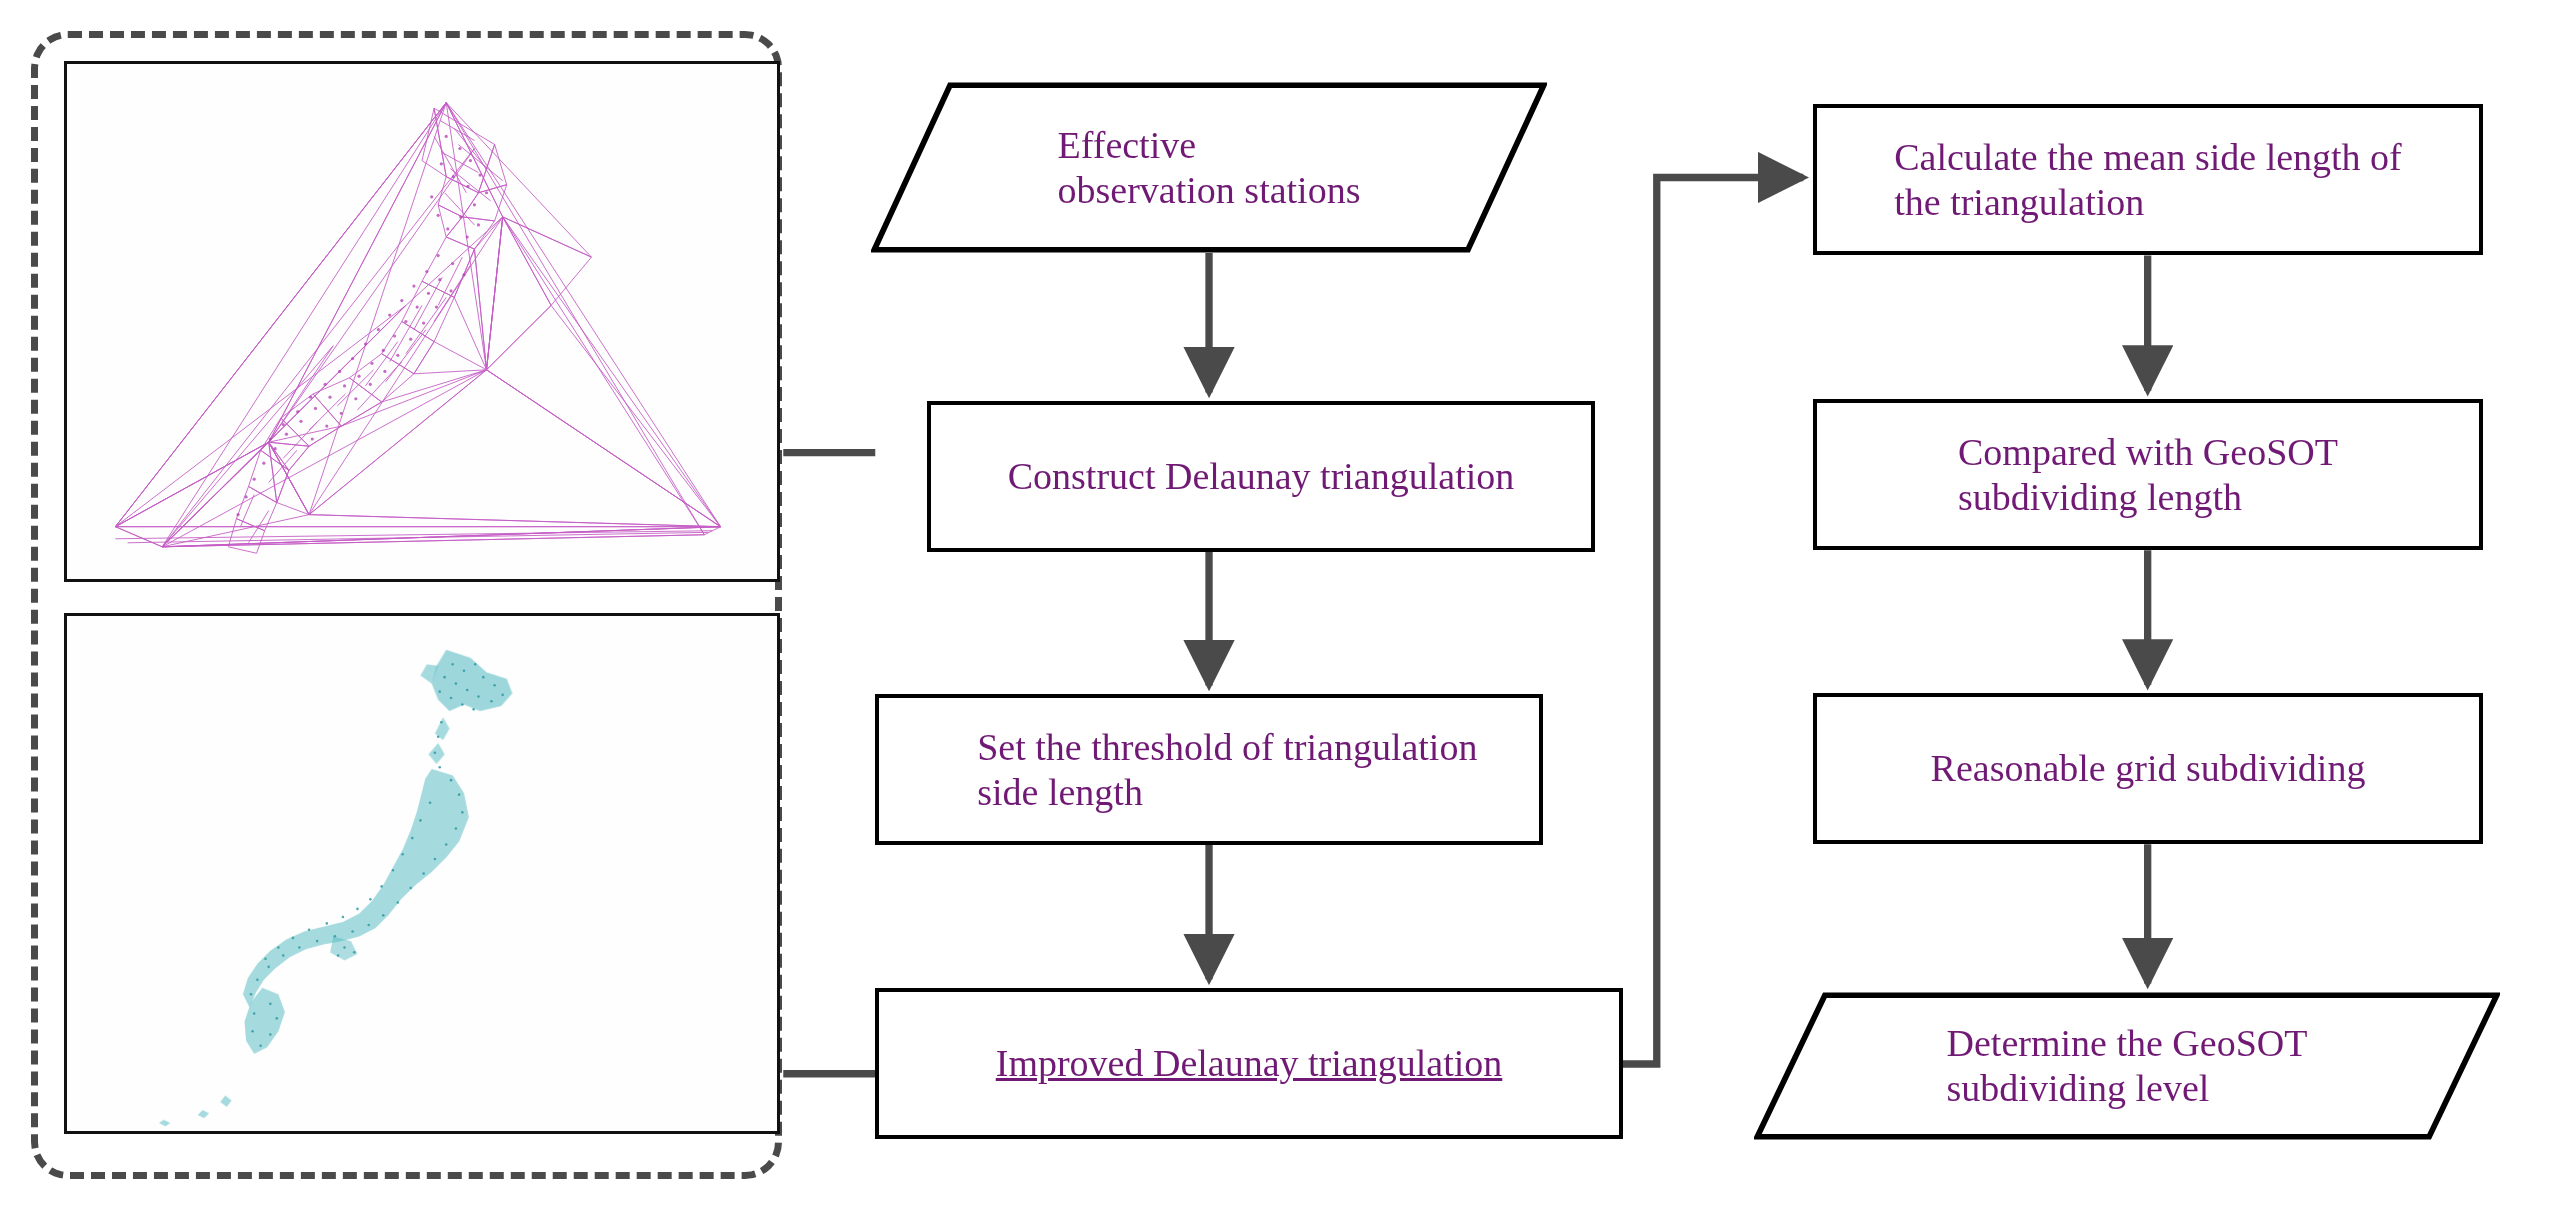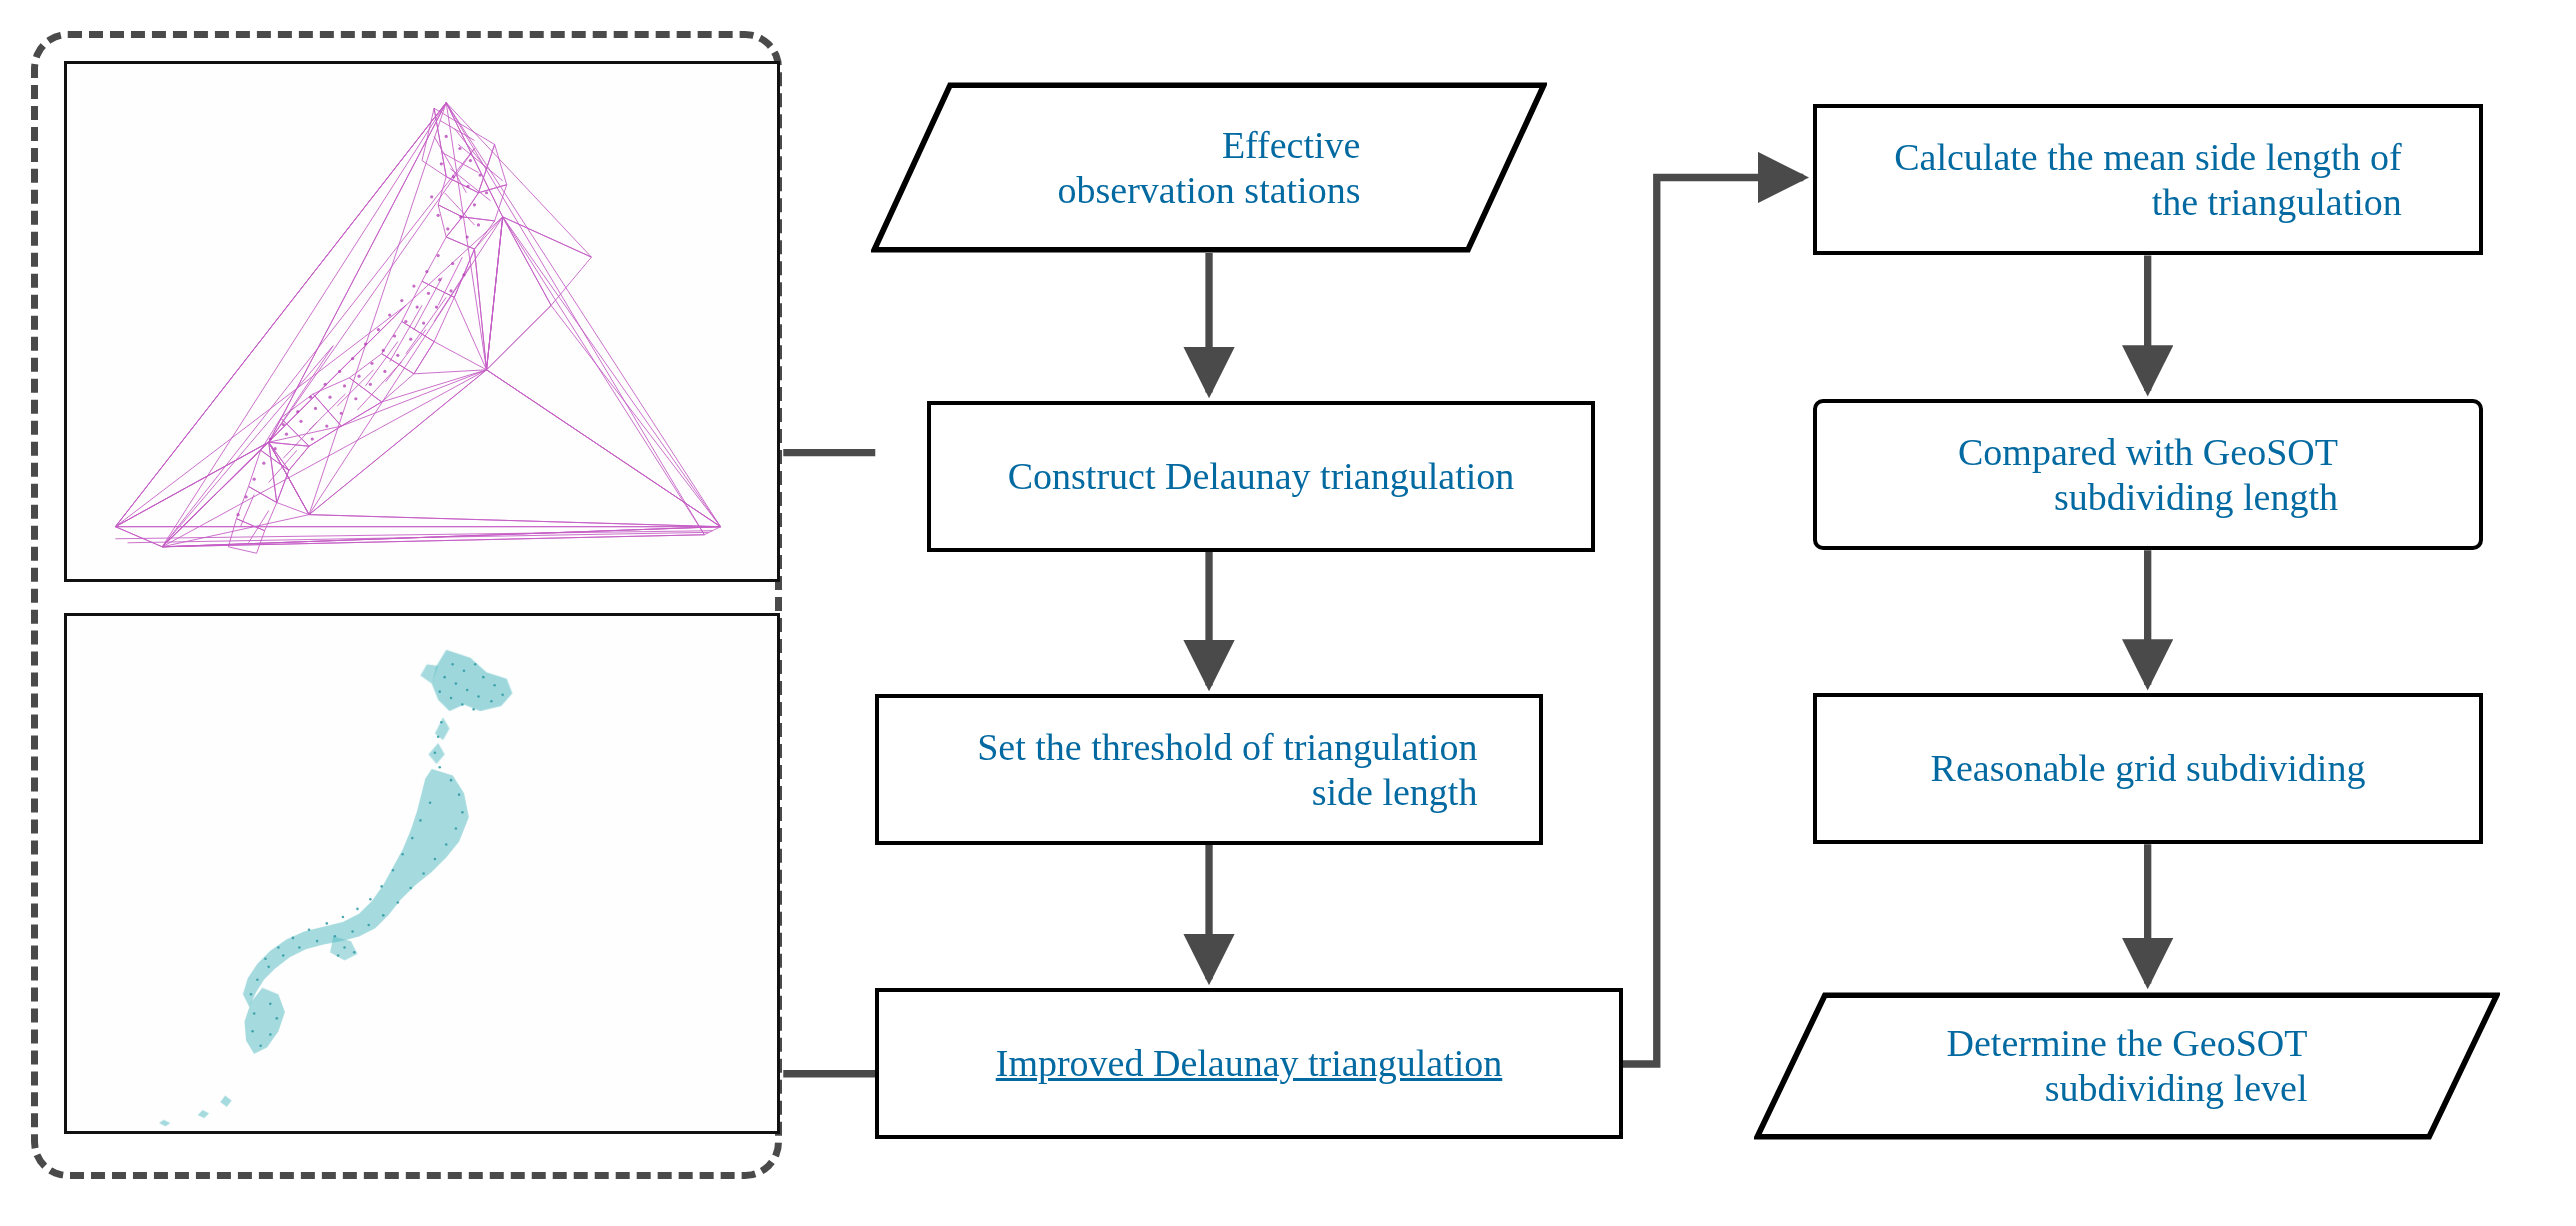--- a/index.html
+++ b/index.html
@@ -41,22 +41,22 @@
   #img-stations      { left: 64px;  top: 613px;  width: 716px; height: 521px; }
   .img-frame svg { display: block; width: 100%; height: 100%; }
 
   
   .node {
     position: absolute;
     box-sizing: border-box;
     display: flex;
     align-items: center;
     justify-content: center;
-    text-align: right;
-    color: #0369a1;
+    text-align: left;
+    color: #701a75;
     font-size: 38px;
     line-height: 1.18;
     padding: 3.3px 11.4px;
   }
   .node.rect {
     border: 4.9px solid #000000;
     background: #ffffff;
   }
   .node .label { display: block; }
 
@@ -73,21 +73,21 @@
   .para-outline svg { width: 100%; height: 100%; display: block; }
 
   
   #node-effective        { left: 871px; top: 82px;  width: 676px; height: 171px; }
   #node-construct        { left: 927px; top: 401px;  width: 668px; height: 151px; }
   #node-threshold        { left: 875px; top: 694px;  width: 668px; height: 151px; padding-left: 48px; }
   #node-improved         { left: 875px; top: 988px; width: 748px; height: 151px; text-decoration: underline; }
 
   
   #node-calculate        { left: 1813px; top: 104px;  width: 670px; height: 151px; }
-  #node-compared         { left: 1813px; top: 399px;  width: 670px; height: 151px; border-radius: 10px; }
+  #node-compared         { left: 1813px; top: 399px;  width: 670px; height: 151px; }
   #node-reasonable       { left: 1813px; top: 693px;  width: 670px; height: 151px; }
   #node-determine        { left: 1754px; top: 992px; width: 746px; height: 148px; }
 
   
   #connectors {
     position: absolute;
     left: 0; top: 0;
     width: 2576px;
     height: 1226px;
     pointer-events: none;

